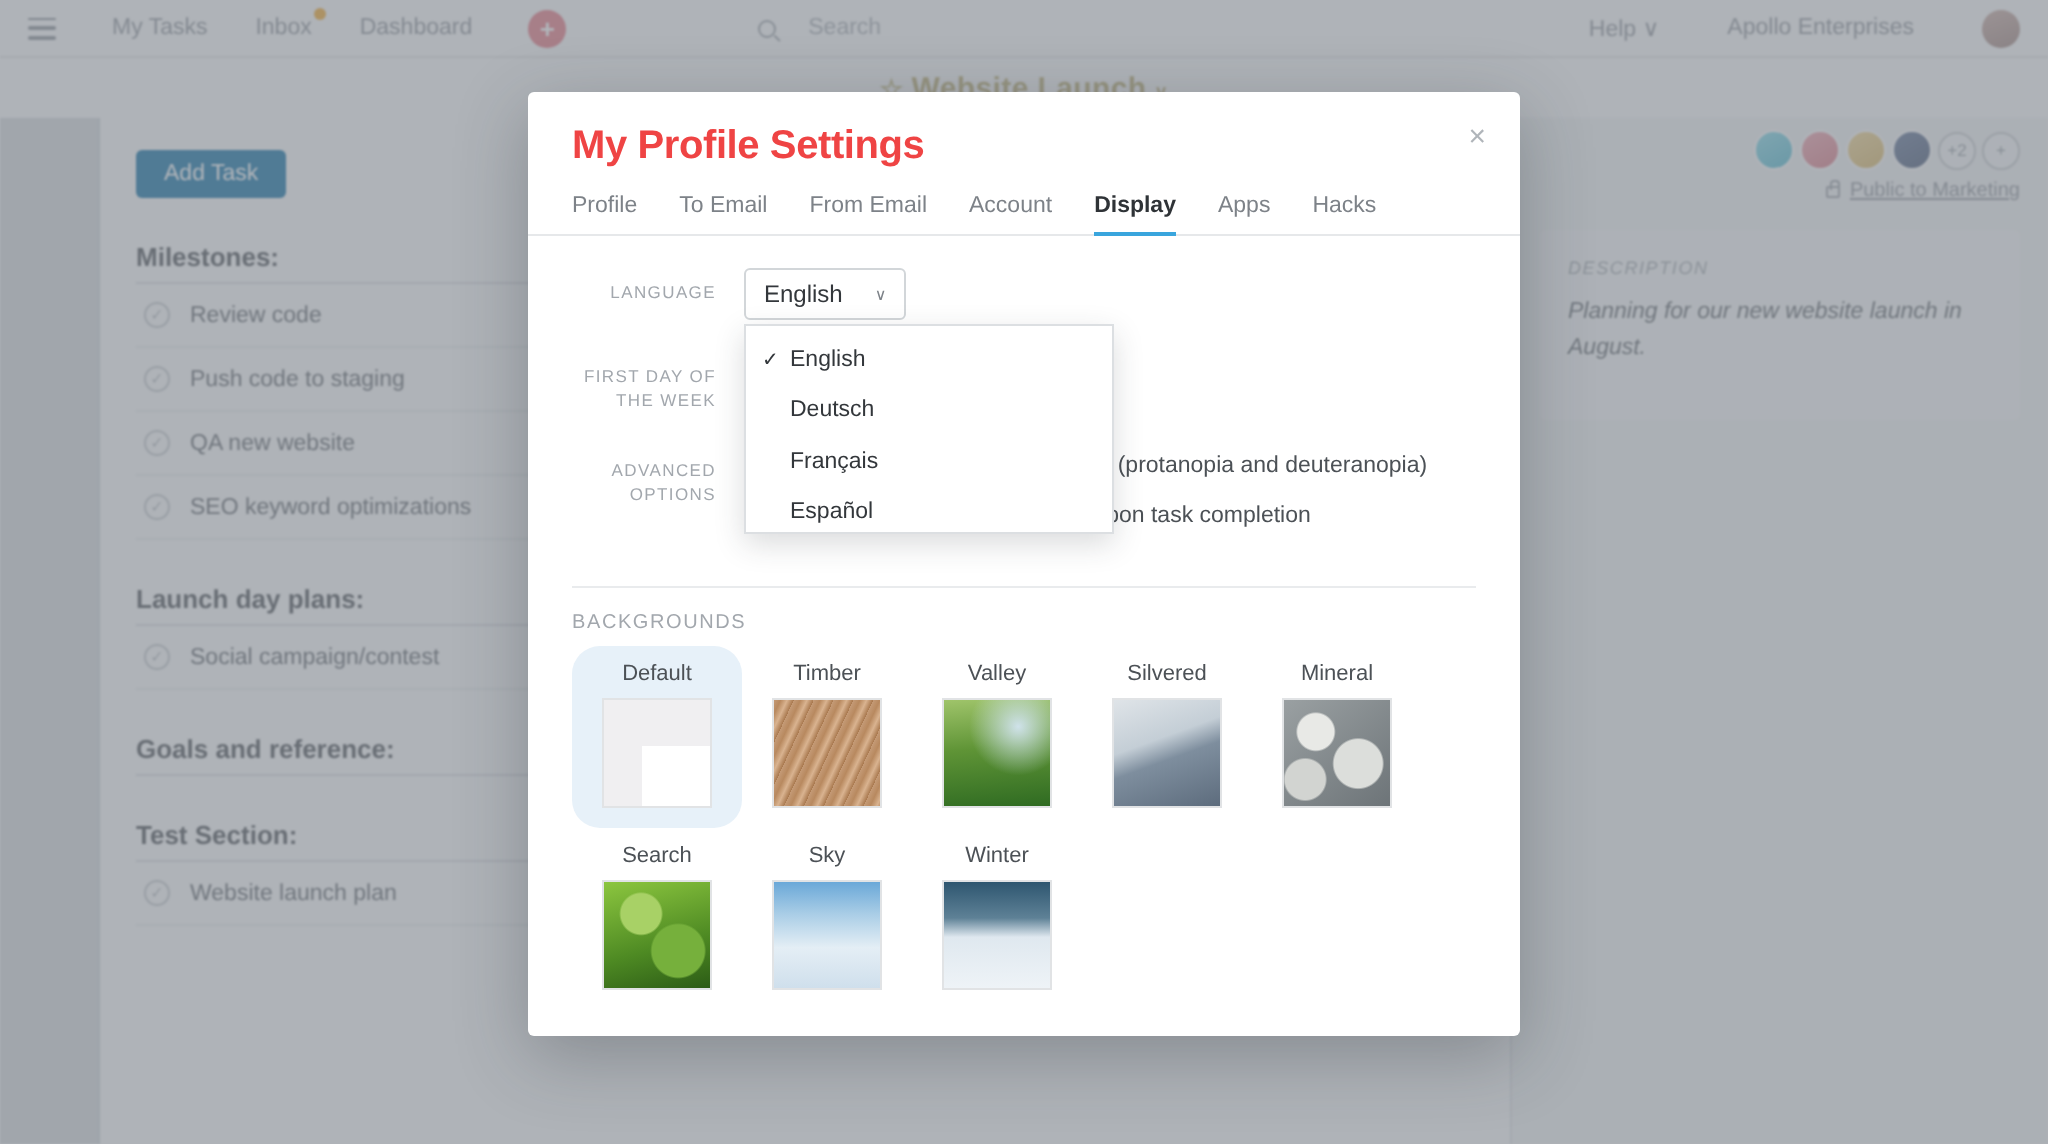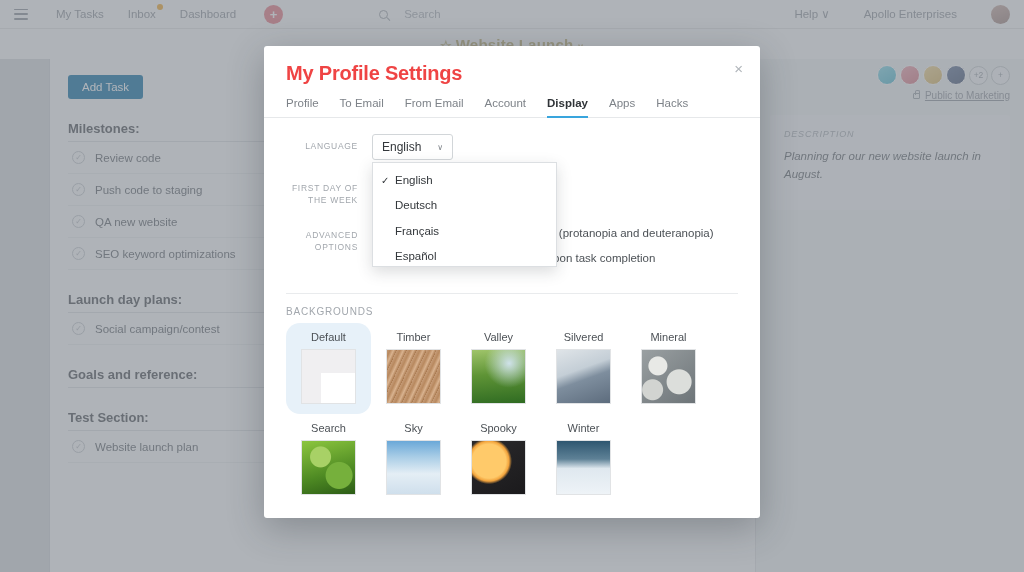--- a/index.html
+++ b/index.html
@@ -417,21 +417,17 @@
       </div>
       <div class="bg-item">
         <div class="bg-name">Search</div>
         <div class="bg-thumb forest"></div>
       </div>
       <div class="bg-item">
         <div class="bg-name">Sky</div>
         <div class="bg-thumb sky"></div>
       </div>
       <div class="bg-item">
-        <div class="bg-name">Spooky</div>
-        <div class="bg-thumb spooky"></div>
-      </div>
-      <div class="bg-item">
         <div class="bg-name">Winter</div>
         <div class="bg-thumb winter"></div>
       </div>
     </div>
 </div>
 
 </body></html>

